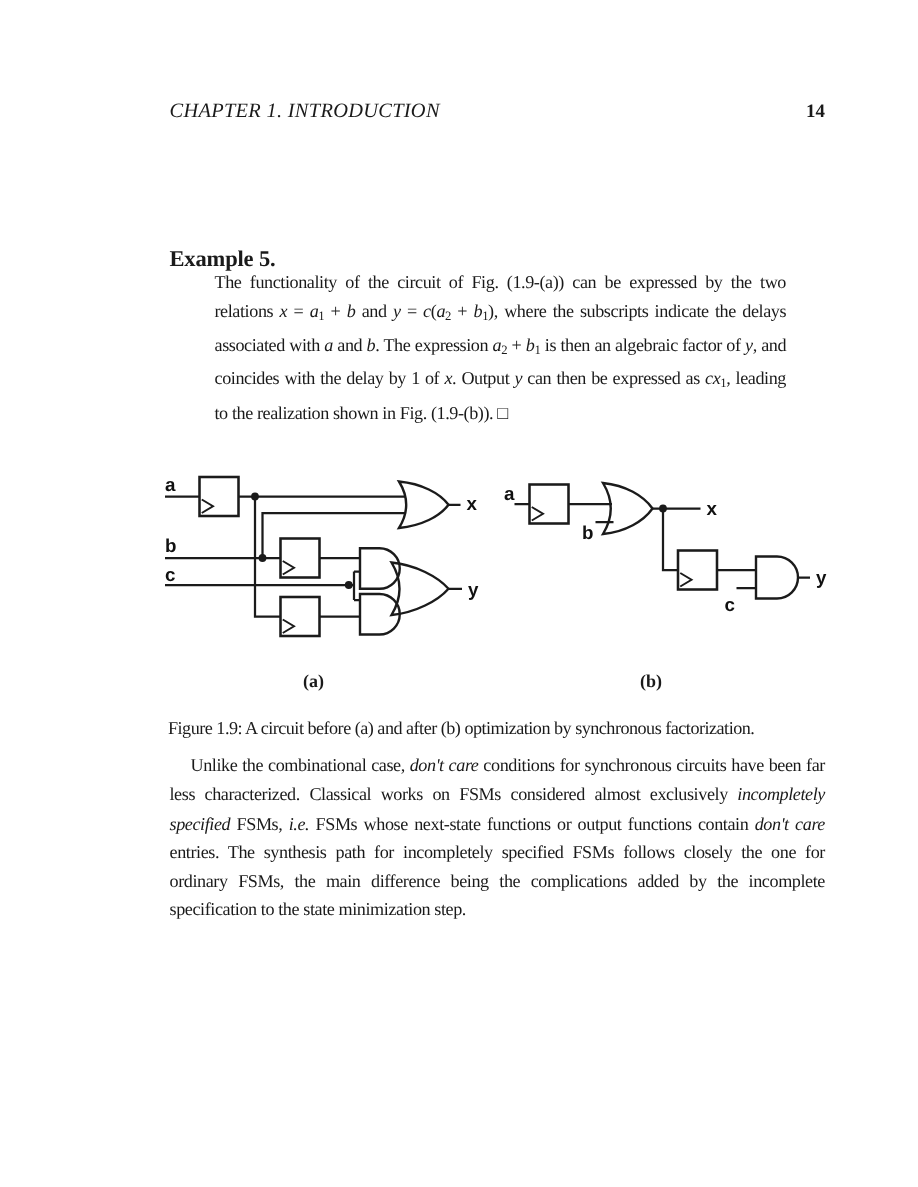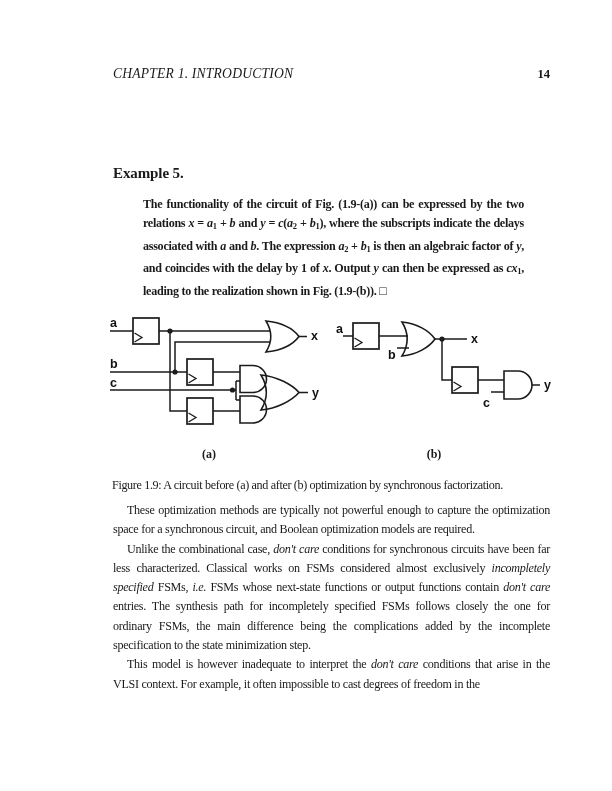--- a/index.html
+++ b/index.html
@@ -16,21 +16,21 @@
   .header .pagenum{font-style:normal;font-size:12.6px;font-weight:bold;}
   .bodytext{
     font-size:12.1px;line-height:19.3px;letter-spacing:-0.28px;
     text-align:justify;margin:0;
   }
   .p1{position:absolute;left:113px;top:108px;width:437px;}
   .example-label{
     position:absolute;left:113px;top:165px;
     font-weight:bold;font-size:15px;letter-spacing:-0.1px;
   }
-  .example-body{position:absolute;left:143px;top:195px;width:381px;font-weight:bold;}
+  .example-body{position:absolute;left:143px;top:179px;width:381px;}
   .figure-svg{position:absolute;left:0;top:300px;}
   .sublabel{
     position:absolute;top:447px;width:30px;text-align:center;
     font-weight:bold;font-size:12px;
   }
   .sublabel-a{left:194px;}
   .sublabel-b{left:419px;}
   .caption{
     position:absolute;left:112px;top:478px;width:460px;
     font-size:12.1px;letter-spacing:-0.34px;white-space:nowrap;
@@ -123,18 +123,16 @@
       <text class="siglabel" x="544" y="389">y</text>
     </g>
   </svg>
 
   <div class="sublabel sublabel-a">(a)</div>
   <div class="sublabel sublabel-b">(b)</div>
 
   <div class="caption">Figure 1.9:  A circuit before (a) and after (b) optimization by synchronous factorization.</div>
 
   <div class="bottom bodytext">
-    <p>These optimization methods are typically not powerful enough to capture the optimization space for a synchronous circuit, and Boolean optimization models are required.</p>
     <p><span>Unlike the combinational case, </span><span style="font-style: italic;">don't care</span><span> conditions for synchronous circuits have been far less characterized.  Classical works on FSMs considered almost exclusively </span><span style="font-style: italic;">incompletely specified</span><span> FSMs, </span><span style="font-style: italic;">i.e.</span><span> FSMs whose next-state functions or output functions contain </span><span style="font-style: italic;">don't care</span><span> entries.  The synthesis path for incompletely specified FSMs follows closely the one for ordinary FSMs, the main difference being the complications added by the incomplete specification to the state minimization step.</span></p>
-    <p><span>This model is however inadequate to interpret the </span><span style="font-style: italic;">don't care</span><span> conditions that arise in the VLSI context.  For example, it often impossible to cast degrees of freedom in the</span></p>
   </div>
 
 </div>
 
 </body></html>

